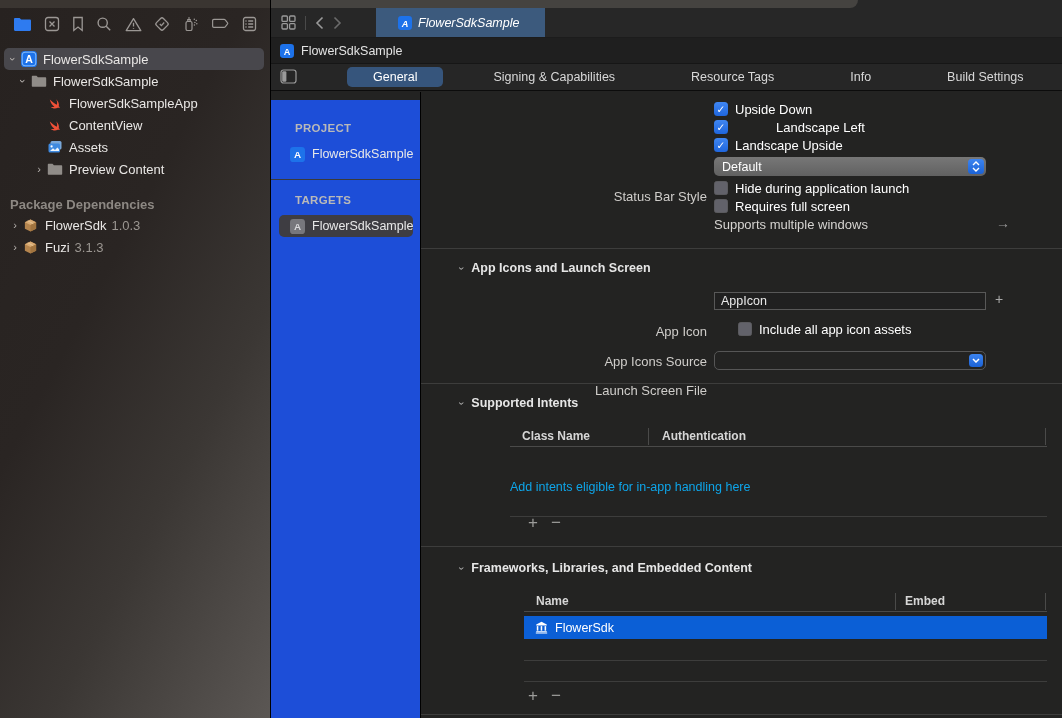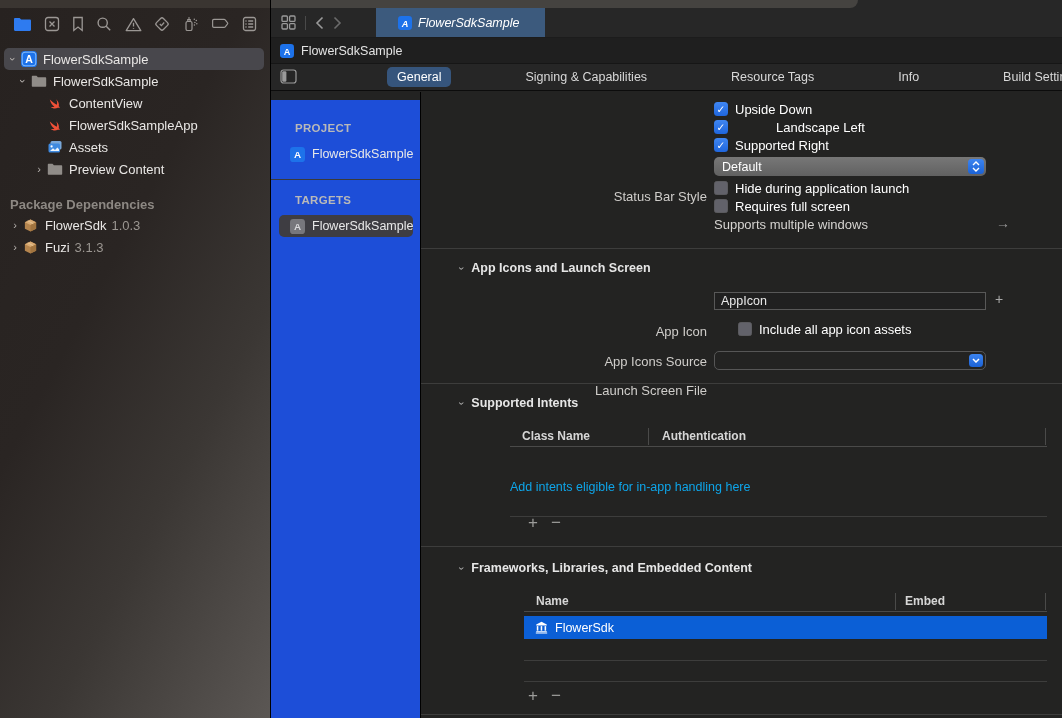--- a/index.html
+++ b/index.html
@@ -46,21 +46,21 @@
   .tabbar-icons { display:flex; align-items:center; gap:9px; padding:0 10px 0 10px; }
   .vsep { width:1px; height:14px; background:#4a4a4a; }
   .tab-active {
     display:flex; align-items:center; gap:6px; padding:0 26px 0 22px; background:#3c5a7d;
     color:#fff; font-style:italic; font-size:12.5px; margin-left:24px;
   }
   .jumpbar { height:26px; background:#1f1f1f; display:flex; align-items:center; gap:7px; padding-left:9px; font-size:12.5px; color:#e3e3e3; border-bottom:1px solid #161616; }
   .tabstrip { height:27px; background:#262626; border-bottom:1px solid #0c0c0c; display:flex; align-items:center; position:relative; }
   .tabstrip .toggle { position:absolute; left:9px; top:5px; }
   .tabs { display:flex; align-items:center; gap:24px; margin:0 auto; padding-left:76px; font-size:12.5px; color:#d8d8d8; }
-  .tab { padding:3px 10px; border-radius:5px; white-space:nowrap;margin-left:40px; }
+  .tab { padding:3px 26px; border-radius:5px; white-space:nowrap; }
   .tab.selected { background:#36557c; color:#fff; }
 
   
   .panel { position:absolute; top:92px; left:0; width:149px; bottom:0; background:#1d4ed8; font-size:12.5px; }
   .panel-h { font-weight:700; color:#b9b9b9; font-size:11.5px; letter-spacing:.3px; padding:0 0 0 24px; }
   .p-item { display:flex; align-items:center; gap:7px; padding-left:19px; height:22px; color:#e8e8e8; position:relative; }
   .p-item .hl2 { position:absolute; left:8px; right:7px; top:0; height:22px; border-radius:5px; background:#3e3d42; z-index:0; }
   .p-item > * { position:relative; z-index:1; }
   .panel-div { height:1px; background:#3a3a3a; margin:14px 0 14px 0; }
 
@@ -192,30 +192,30 @@
         </span>
         <span>FlowerSdkSample</span>
       </div>
 
       <div class="tree-row ind2b">
         <span class="ticon">
           <svg width="15" height="15" viewBox="0 0 16 16">
               <path d="M3 3.6 C5.4 6 8 8.1 10.4 9.2 C11.2 7.6 10.9 5.3 9.7 3.4 C12.2 5.5 13.3 8.6 12.5 10.9 C13.5 11.7 13.9 12.9 13.9 12.9 C13.1 12.5 12.2 12.4 11.4 12.6 C9.1 14 5.8 13.5 3.7 11.5 C5.1 12 6.7 11.9 7.9 11.2 C5.8 10.2 3.9 7.2 3 3.6 Z" fill="#f05138"></path>
             </svg>
         </span>
+        <span>FlowerSdkSampleApp</span>
+      </div>
+
+      <div class="tree-row ind2b">
+        <span class="ticon">
+          <svg width="15" height="15" viewBox="0 0 16 16">
+              <path d="M3 3.6 C5.4 6 8 8.1 10.4 9.2 C11.2 7.6 10.9 5.3 9.7 3.4 C12.2 5.5 13.3 8.6 12.5 10.9 C13.5 11.7 13.9 12.9 13.9 12.9 C13.1 12.5 12.2 12.4 11.4 12.6 C9.1 14 5.8 13.5 3.7 11.5 C5.1 12 6.7 11.9 7.9 11.2 C5.8 10.2 3.9 7.2 3 3.6 Z" fill="#f05138"></path>
+            </svg>
+        </span>
         <span>ContentView</span>
-      </div>
-
-      <div class="tree-row ind2b">
-        <span class="ticon">
-          <svg width="15" height="15" viewBox="0 0 16 16">
-              <path d="M3 3.6 C5.4 6 8 8.1 10.4 9.2 C11.2 7.6 10.9 5.3 9.7 3.4 C12.2 5.5 13.3 8.6 12.5 10.9 C13.5 11.7 13.9 12.9 13.9 12.9 C13.1 12.5 12.2 12.4 11.4 12.6 C9.1 14 5.8 13.5 3.7 11.5 C5.1 12 6.7 11.9 7.9 11.2 C5.8 10.2 3.9 7.2 3 3.6 Z" fill="#f05138"></path>
-            </svg>
-        </span>
-        <span>FlowerSdkSampleApp</span>
       </div>
 
       <div class="tree-row ind2b">
         <span class="ticon">
           <svg width="16" height="14" viewBox="0 0 16 14">
               <rect x="3.5" y="1" width="11" height="8.5" rx="1.5" fill="#79a7d9"></rect>
               <rect x="1.5" y="3.5" width="11.5" height="9" rx="1.5" fill="#3f8ae0"></rect>
               <circle cx="4.6" cy="6.4" r="1.1" fill="#fff"></circle>
               <path d="M3 11l3-2.8 2 1.8 2.4-2.4 1.6 1.6v1.8z" fill="#fff" opacity=".9"></path>
             </svg>
@@ -366,21 +366,21 @@
         <div class="cbrow" style="top:2px;">
           <span class="cb checked"></span>
           <span>Upside Down</span>
         </div>
         <div class="cbrow" style="top:20px;gap:48px;">
           <span class="cb checked"></span>
           <span>Landscape Left</span>
         </div>
         <div class="cbrow" style="top:38px;">
           <span class="cb checked"></span>
-          <span>Supported Right</span>
+          <span>Landscape Upside</span>
         </div>
 
         <div class="lbl" style="top:59px;">Status Bar Style</div>
         <div class="popup" style="top:57px;">
           <span>Default</span>
           <span class="stepper">
             <svg width="8" height="5" viewBox="0 0 8 5">
                 <path d="M1 4l3-3 3 3" fill="none" stroke="#fff" stroke-width="1.4"></path>
               </svg>
             <svg width="8" height="5" viewBox="0 0 8 5">

